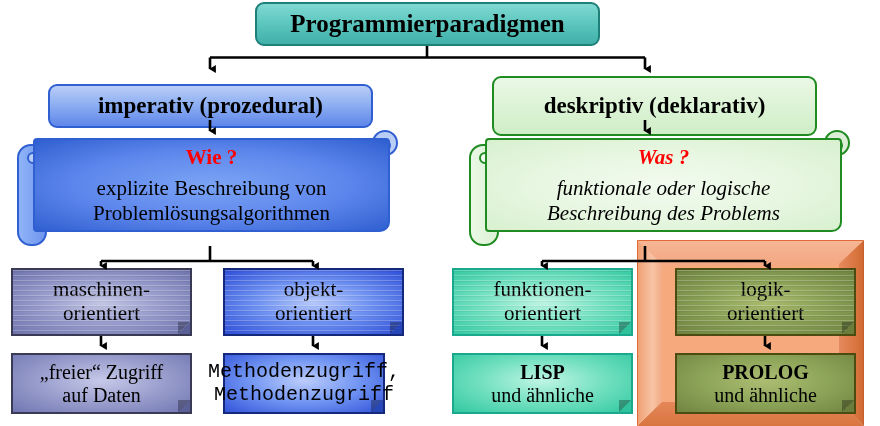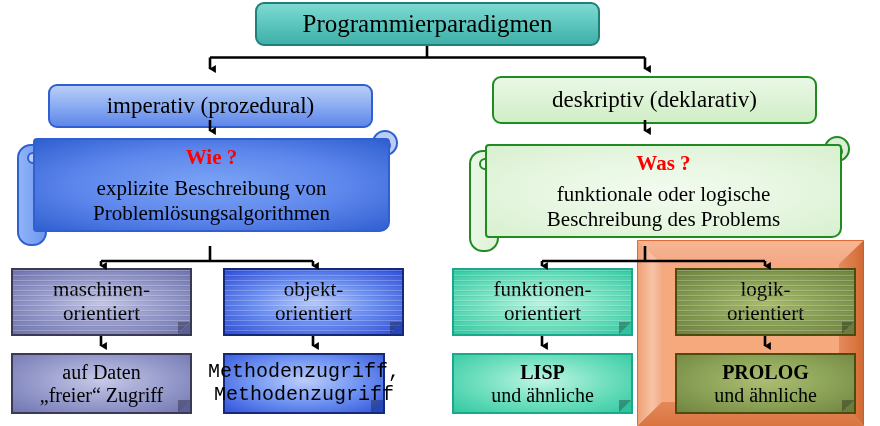--- a/index.html
+++ b/index.html
@@ -5,40 +5,40 @@
   html,body{margin:0;padding:0;}
   body{
     width:880px;height:426px;background:#ffffff;overflow:hidden;
     font-family:"Liberation Serif","DejaVu Serif",serif;
     position:relative;
   }
   #stage{position:absolute;left:0;top:0;width:880px;height:426px;}
 
   .node{position:absolute;box-sizing:border-box;display:flex;
         flex-direction:column;align-items:center;justify-content:center;
-        text-align:center;line-height:1.12;color:#000;z-index:5;}
+        text-align:center;line-height:1.12;color:#000;z-index:5;font-weight:bold;}
 
   
   #root{
     left:255px;top:2px;width:345px;height:44px;
     border:2px solid #1f7f79;border-radius:9px;
     background:linear-gradient(180deg,#7fd9d2 0%,#5fc8c0 45%,#3fb0a8 100%);
     font-size:25px;
   }
 
   
   #imperativ{
     left:48px;top:76px;width:325px;height:44px;
     border:2px solid #2f5fd0;border-radius:9px;
     background:linear-gradient(180deg,#b9cdf7 0%,#8fb0f2 45%,#5f86ea 100%);
     font-size:23px;
     margin-top:8px;
   }
   #deskriptiv{
-    left:492px;top:76px;width:325px;height:48px;
+    left:492px;top:76px;width:325px;height:60px;
     border:2px solid #1f8b20;border-radius:9px;
     background:linear-gradient(180deg,#eaf8e6 0%,#ddf3d6 50%,#cfeec6 100%);
     font-size:23px;
   }
 
   
   .scroll{position:absolute;z-index:4;}
   .scroll .body{position:absolute;left:22px;top:0;right:14px;bottom:14px;
     box-sizing:border-box;display:flex;flex-direction:column;
     align-items:center;justify-content:center;text-align:center;}
@@ -53,21 +53,21 @@
 
   #wie{left:11px;top:138px;width:393px;height:108px;}
   #wie .body{border:2px solid #2f5fd0;border-radius:4px 4px 10px 4px;
     background:radial-gradient(ellipse at 50% 50%,#7ba4f5 0%,#5d86ec 55%,#2f5fd0 100%);}
   #wie .curl-l{border:2px solid #2f5fd0;
     background:linear-gradient(90deg,#8fb4f7,#6f96ef);}
   #wie .curl-l:after{border:2px solid #2f5fd0;background:#b9cdf7;}
   #wie .curl-r{border:2px solid #2f5fd0;background:#b9cdf7;}
   #wie .curl-r:after{border:2px solid #2f5fd0;background:#7ba4f5;}
 
-  #was{left:463px;top:144px;width:393px;height:108px;}
+  #was{left:463px;top:138px;width:393px;height:108px;font-style:italic;}
   #was .body{border:2px solid #1f8b20;border-radius:4px 4px 10px 4px;
     background:radial-gradient(ellipse at 50% 50%,#f2fbef 0%,#e6f6e0 55%,#d8f0cf 100%);}
   #was .curl-l{border:2px solid #1f8b20;
     background:linear-gradient(90deg,#eaf8e6,#dcf2d4);}
   #was .curl-l:after{border:2px solid #1f8b20;background:#f3fbf0;}
   #was .curl-r{border:2px solid #1f8b20;background:#dceed6;}
   #was .curl-r:after{border:2px solid #1f8b20;background:#f0faec;}
 
   .q{font-weight:bold;color:#ff0000;font-size:21px;margin-bottom:6px;}
   .l1{font-size:21px;}
@@ -226,22 +226,22 @@
   </div>
 
   <div class="leaf" id="maschinen">
     <div class="lines"></div>
     <span>maschinen-</span>
     <span>orientiert</span>
     <div class="fold"></div>
     <div class="fold2"></div>
   </div>
   <div class="leaf" id="freier">
+    <span>„freier“ Zugriff</span>
     <span>auf Daten</span>
-    <span>„freier“ Zugriff</span>
     <div class="fold"></div>
     <div class="fold2"></div>
   </div>
 
   <div class="leaf" id="objekt">
     <div class="lines"></div>
     <span>objekt-</span>
     <span>orientiert</span>
     <div class="fold"></div>
     <div class="fold2"></div>

